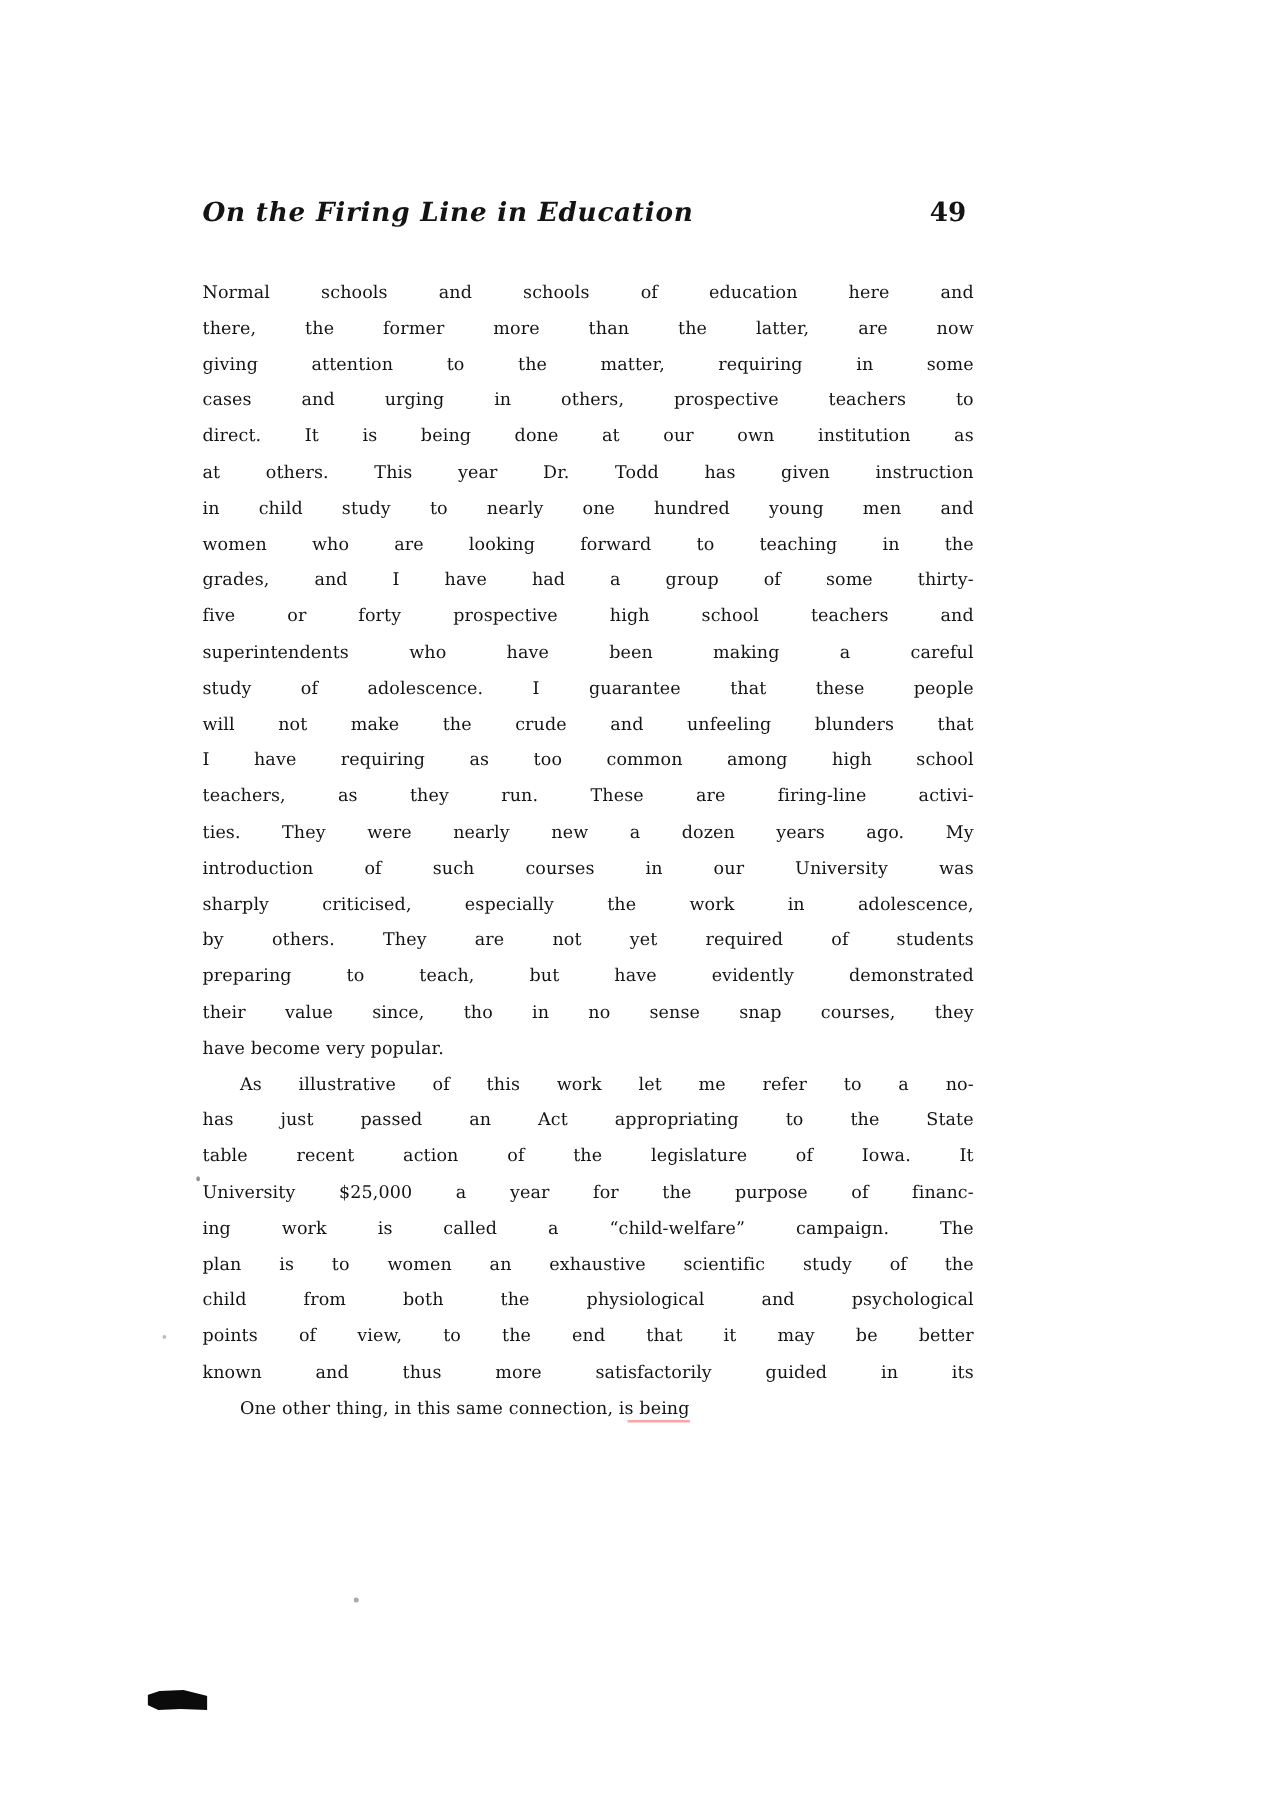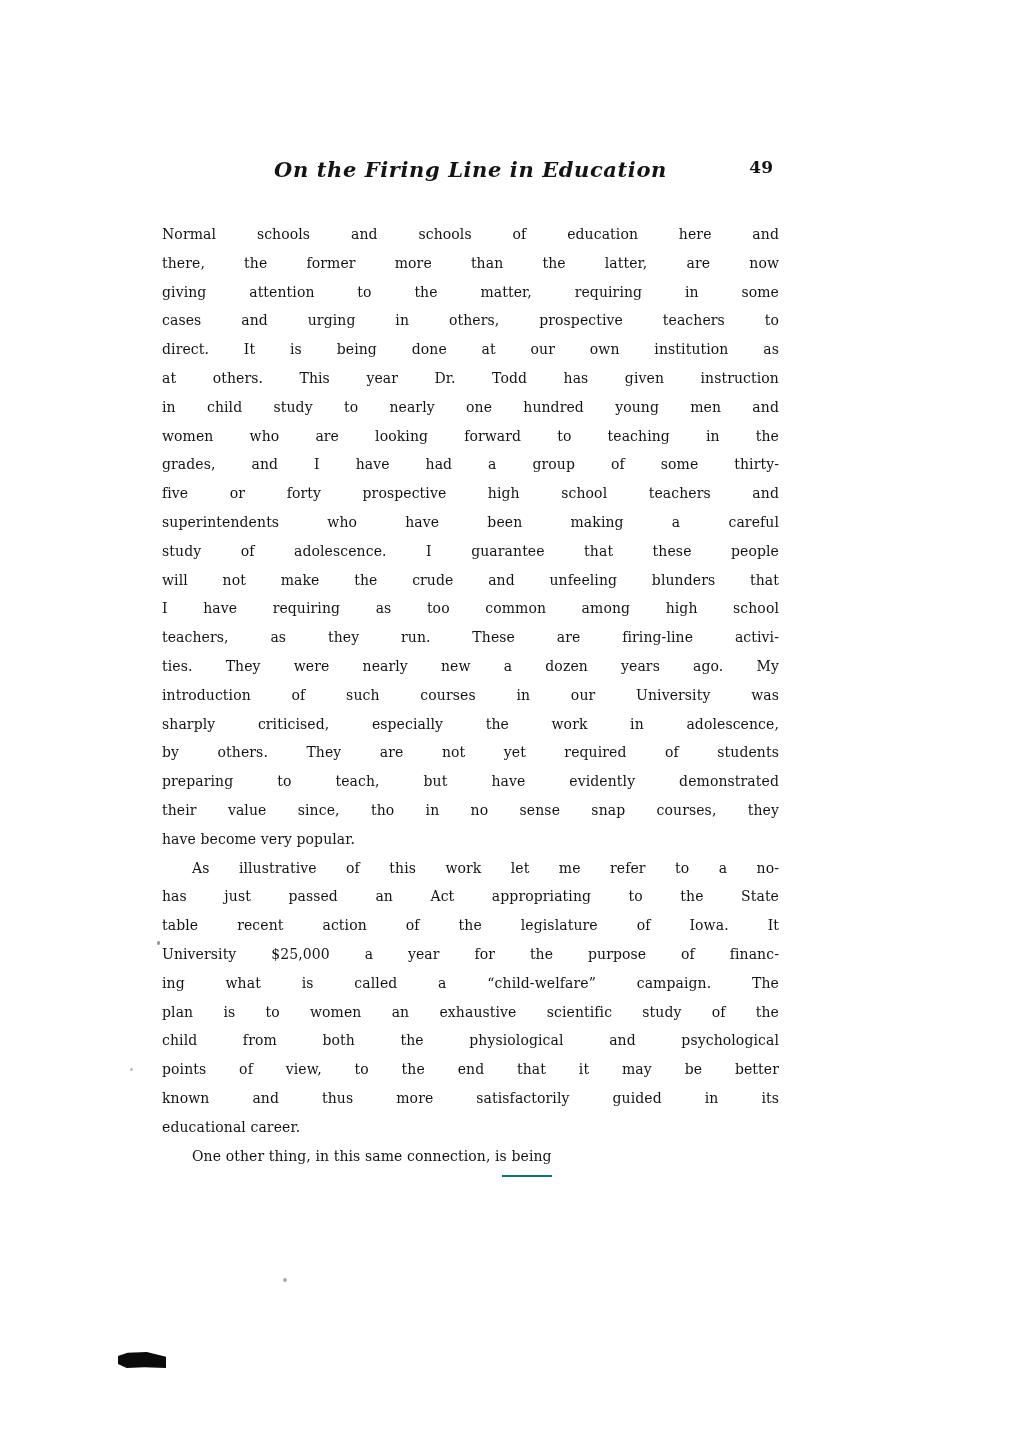--- a/index.html
+++ b/index.html
@@ -22,51 +22,50 @@
     top: 157px;
     width: 617px;
   }
   .header {
     position: relative;
     height: 27px;
     margin-bottom: 36px;
     font-size: 21px;
   }
   .header .title {
-    text-align: center;
     font-style: italic;
     font-weight: bold;
     letter-spacing: 0.6px;
   }
   .header .pagenum {
     position: absolute;
     right: 6px;
     top: 0;
     font-weight: bold;
-    font-size: 17px;
+    font-size: 21px;
   }
   .body-text { }
   .line {
     font-size: 14px;
     line-height: 28.8px;
     text-align: justify;
     text-align-last: justify;
     letter-spacing: 0.1px;
   }
   .line.last {
     text-align-last: left;
   }
   .line.indent {
     text-indent: 30px;
   }
   .underlined {
-    border-bottom: 2px solid #0f766e;
+    border-bottom: 2px solid #fca5a5;
     padding-left: 9px;
     margin-left: -9px;
-    padding-bottom: 11px;
+    padding-bottom: 1px;
   }
   .ink-smudge {
     position: absolute;
     left: 118px;
     top: 1352px;
     width: 48px;
     height: 16px;
     background: #0b0b0b;
     clip-path: polygon(0 25%, 20% 5%, 60% 0, 100% 30%, 100% 100%, 55% 95%, 18% 100%, 0 75%);
   }
@@ -111,26 +110,25 @@
         <div class="line">introduction of such courses in our University was</div>
         <div class="line">sharply criticised, especially the work in adolescence,</div>
         <div class="line">by others.  They are not yet required of students</div>
         <div class="line">preparing to teach, but have evidently demonstrated</div>
         <div class="line">their value since, tho in no sense snap courses, they</div>
         <div class="line last">have become very popular.</div>
         <div class="line indent">As illustrative of this work let me refer to a no-</div>
         <div class="line">has just passed an Act appropriating to the State</div>
         <div class="line">table recent action of the legislature of Iowa.  It</div>
         <div class="line">University $25,000 a year for the purpose of financ-</div>
-        <div class="line">ing what is called a “child-welfare” campaign.  The</div>
+        <div class="line">ing work is called a “child-welfare” campaign.  The</div>
         <div class="line">plan is to women an exhaustive scientific study of the</div>
         <div class="line">child from both the physiological and psychological</div>
         <div class="line">points of view, to the end that it may be better</div>
         <div class="line">known and thus more satisfactorily guided in its</div>
-        <div class="line last">educational career.</div>
         <div class="line last indent"><span>One other thing, in this same connection, is </span><span class="underlined">being</span></div>
       </div>
   </div>
 
   <div class="ink-smudge"></div>
   <div class="artifact-dot dot-1"></div>
   <div class="artifact-dot dot-2"></div>
   <div class="artifact-dot dot-3"></div>
 </div>
 

